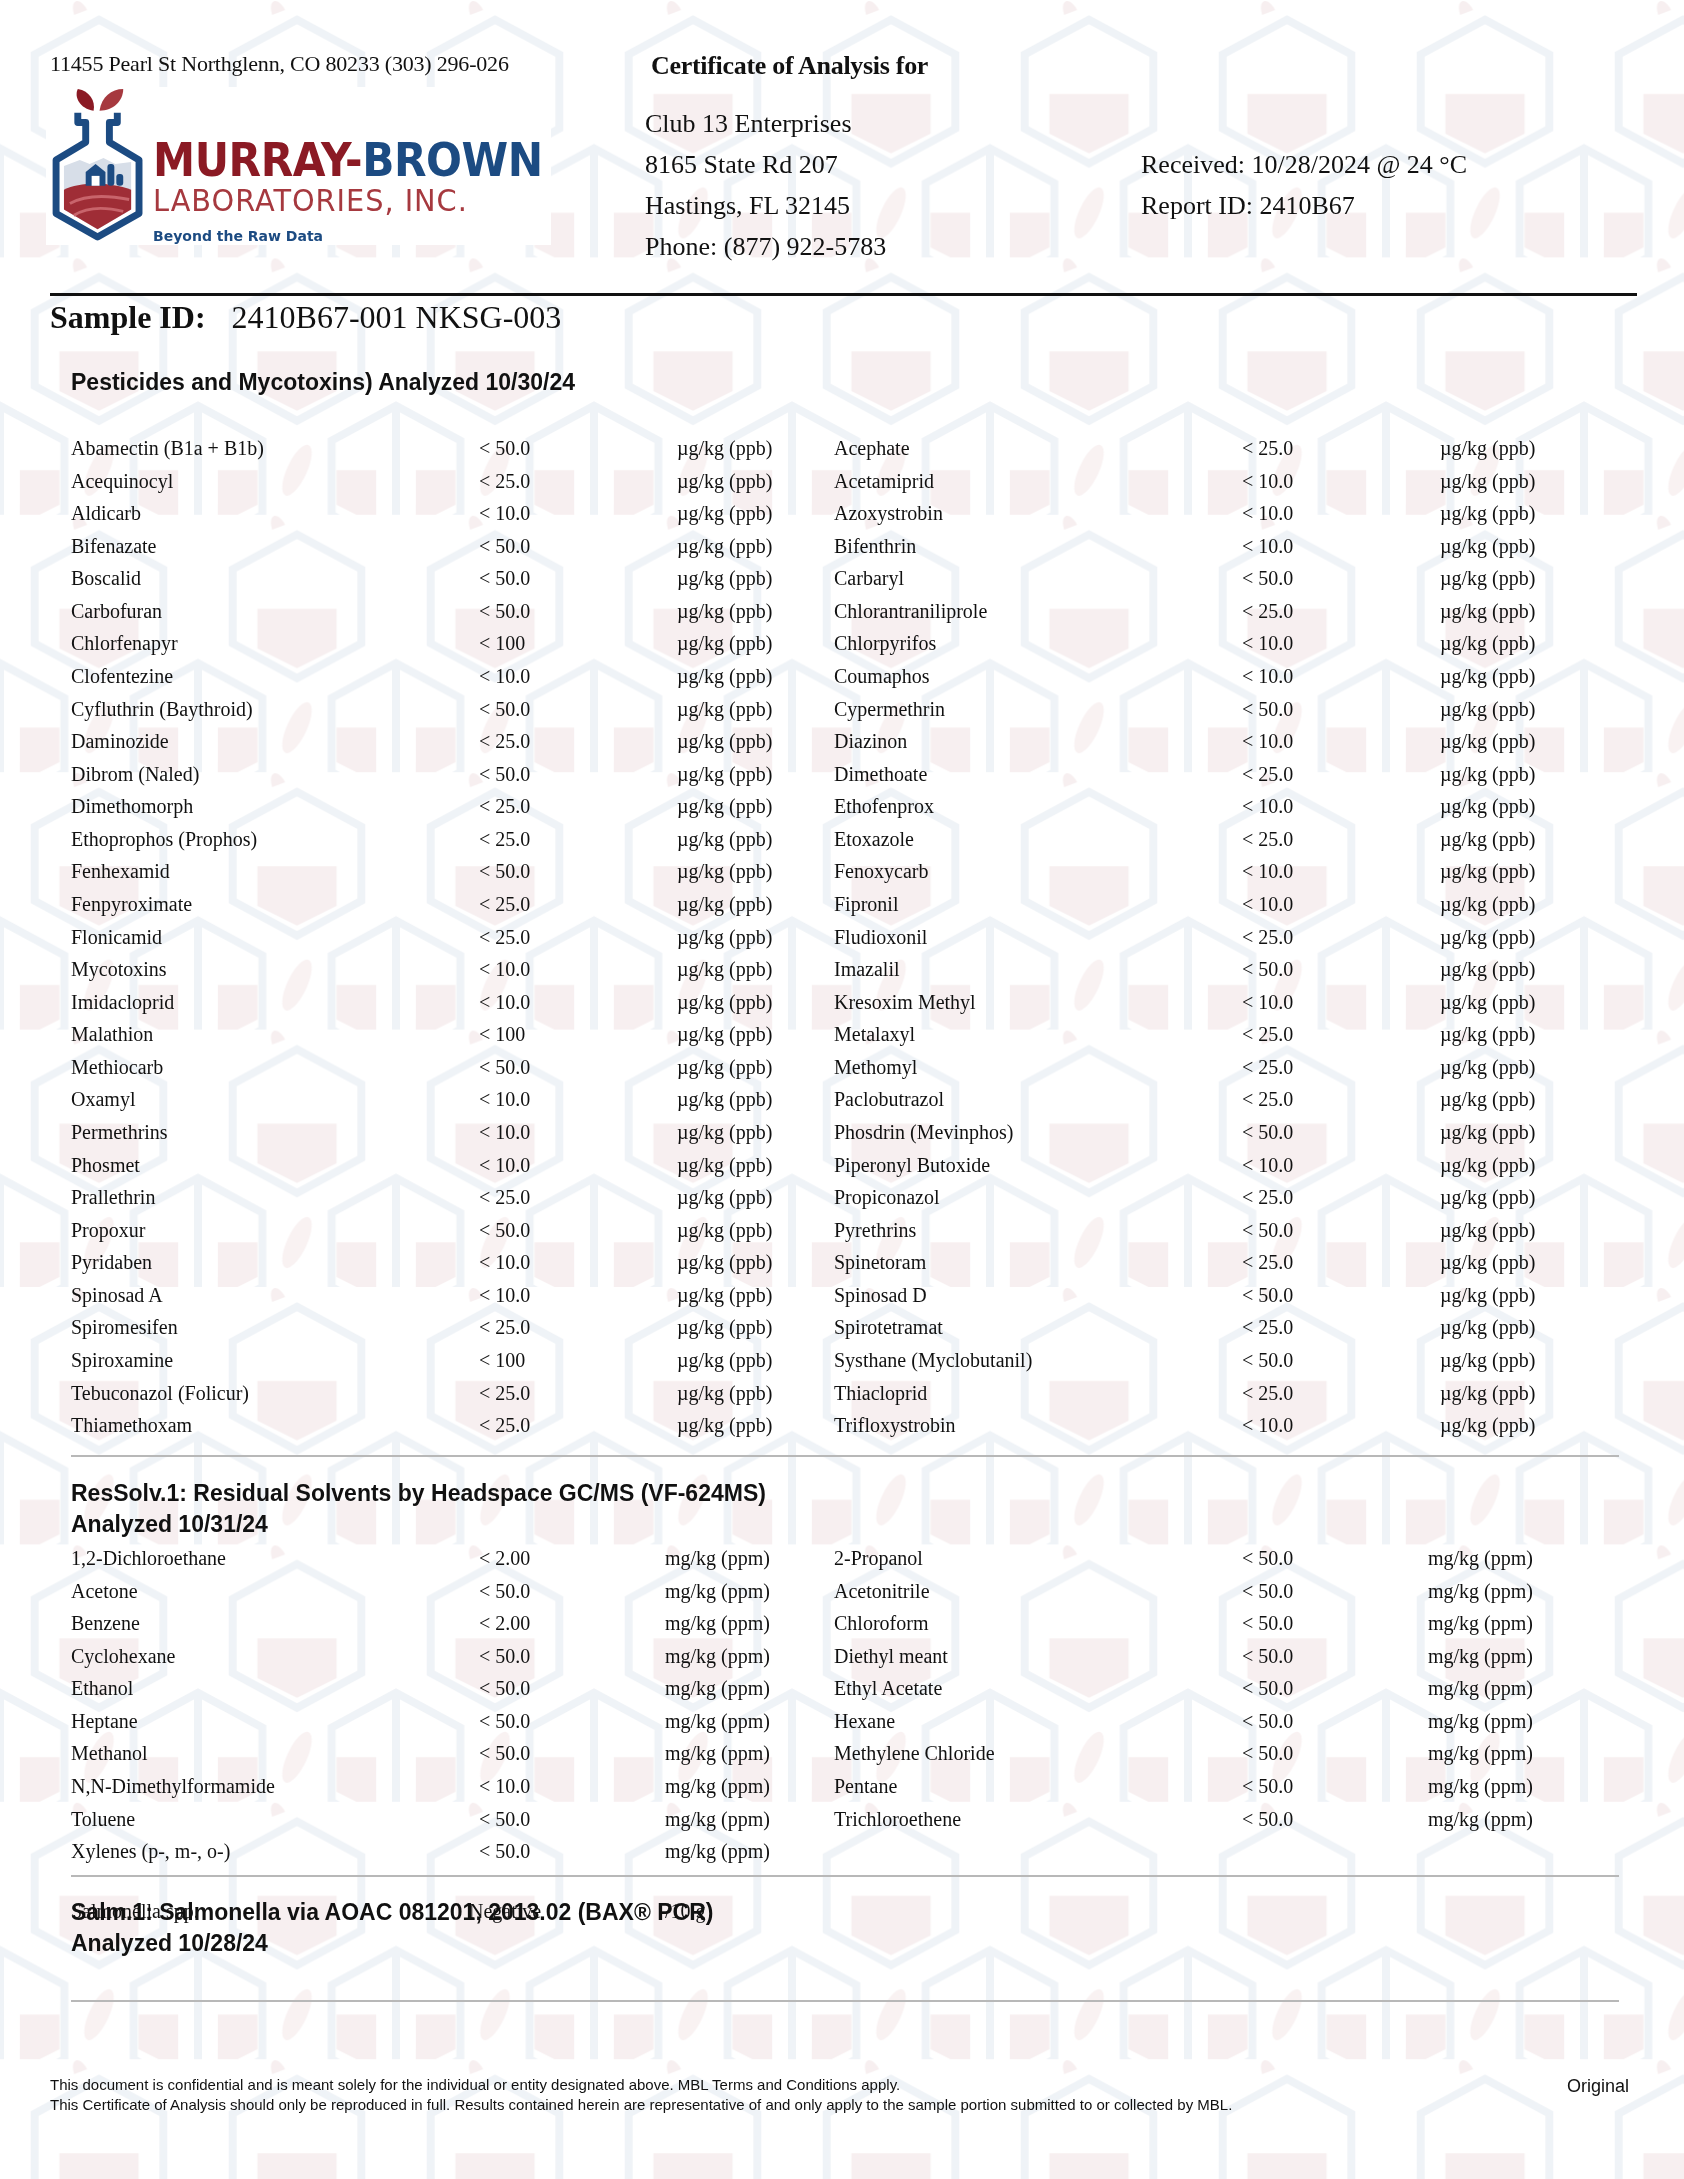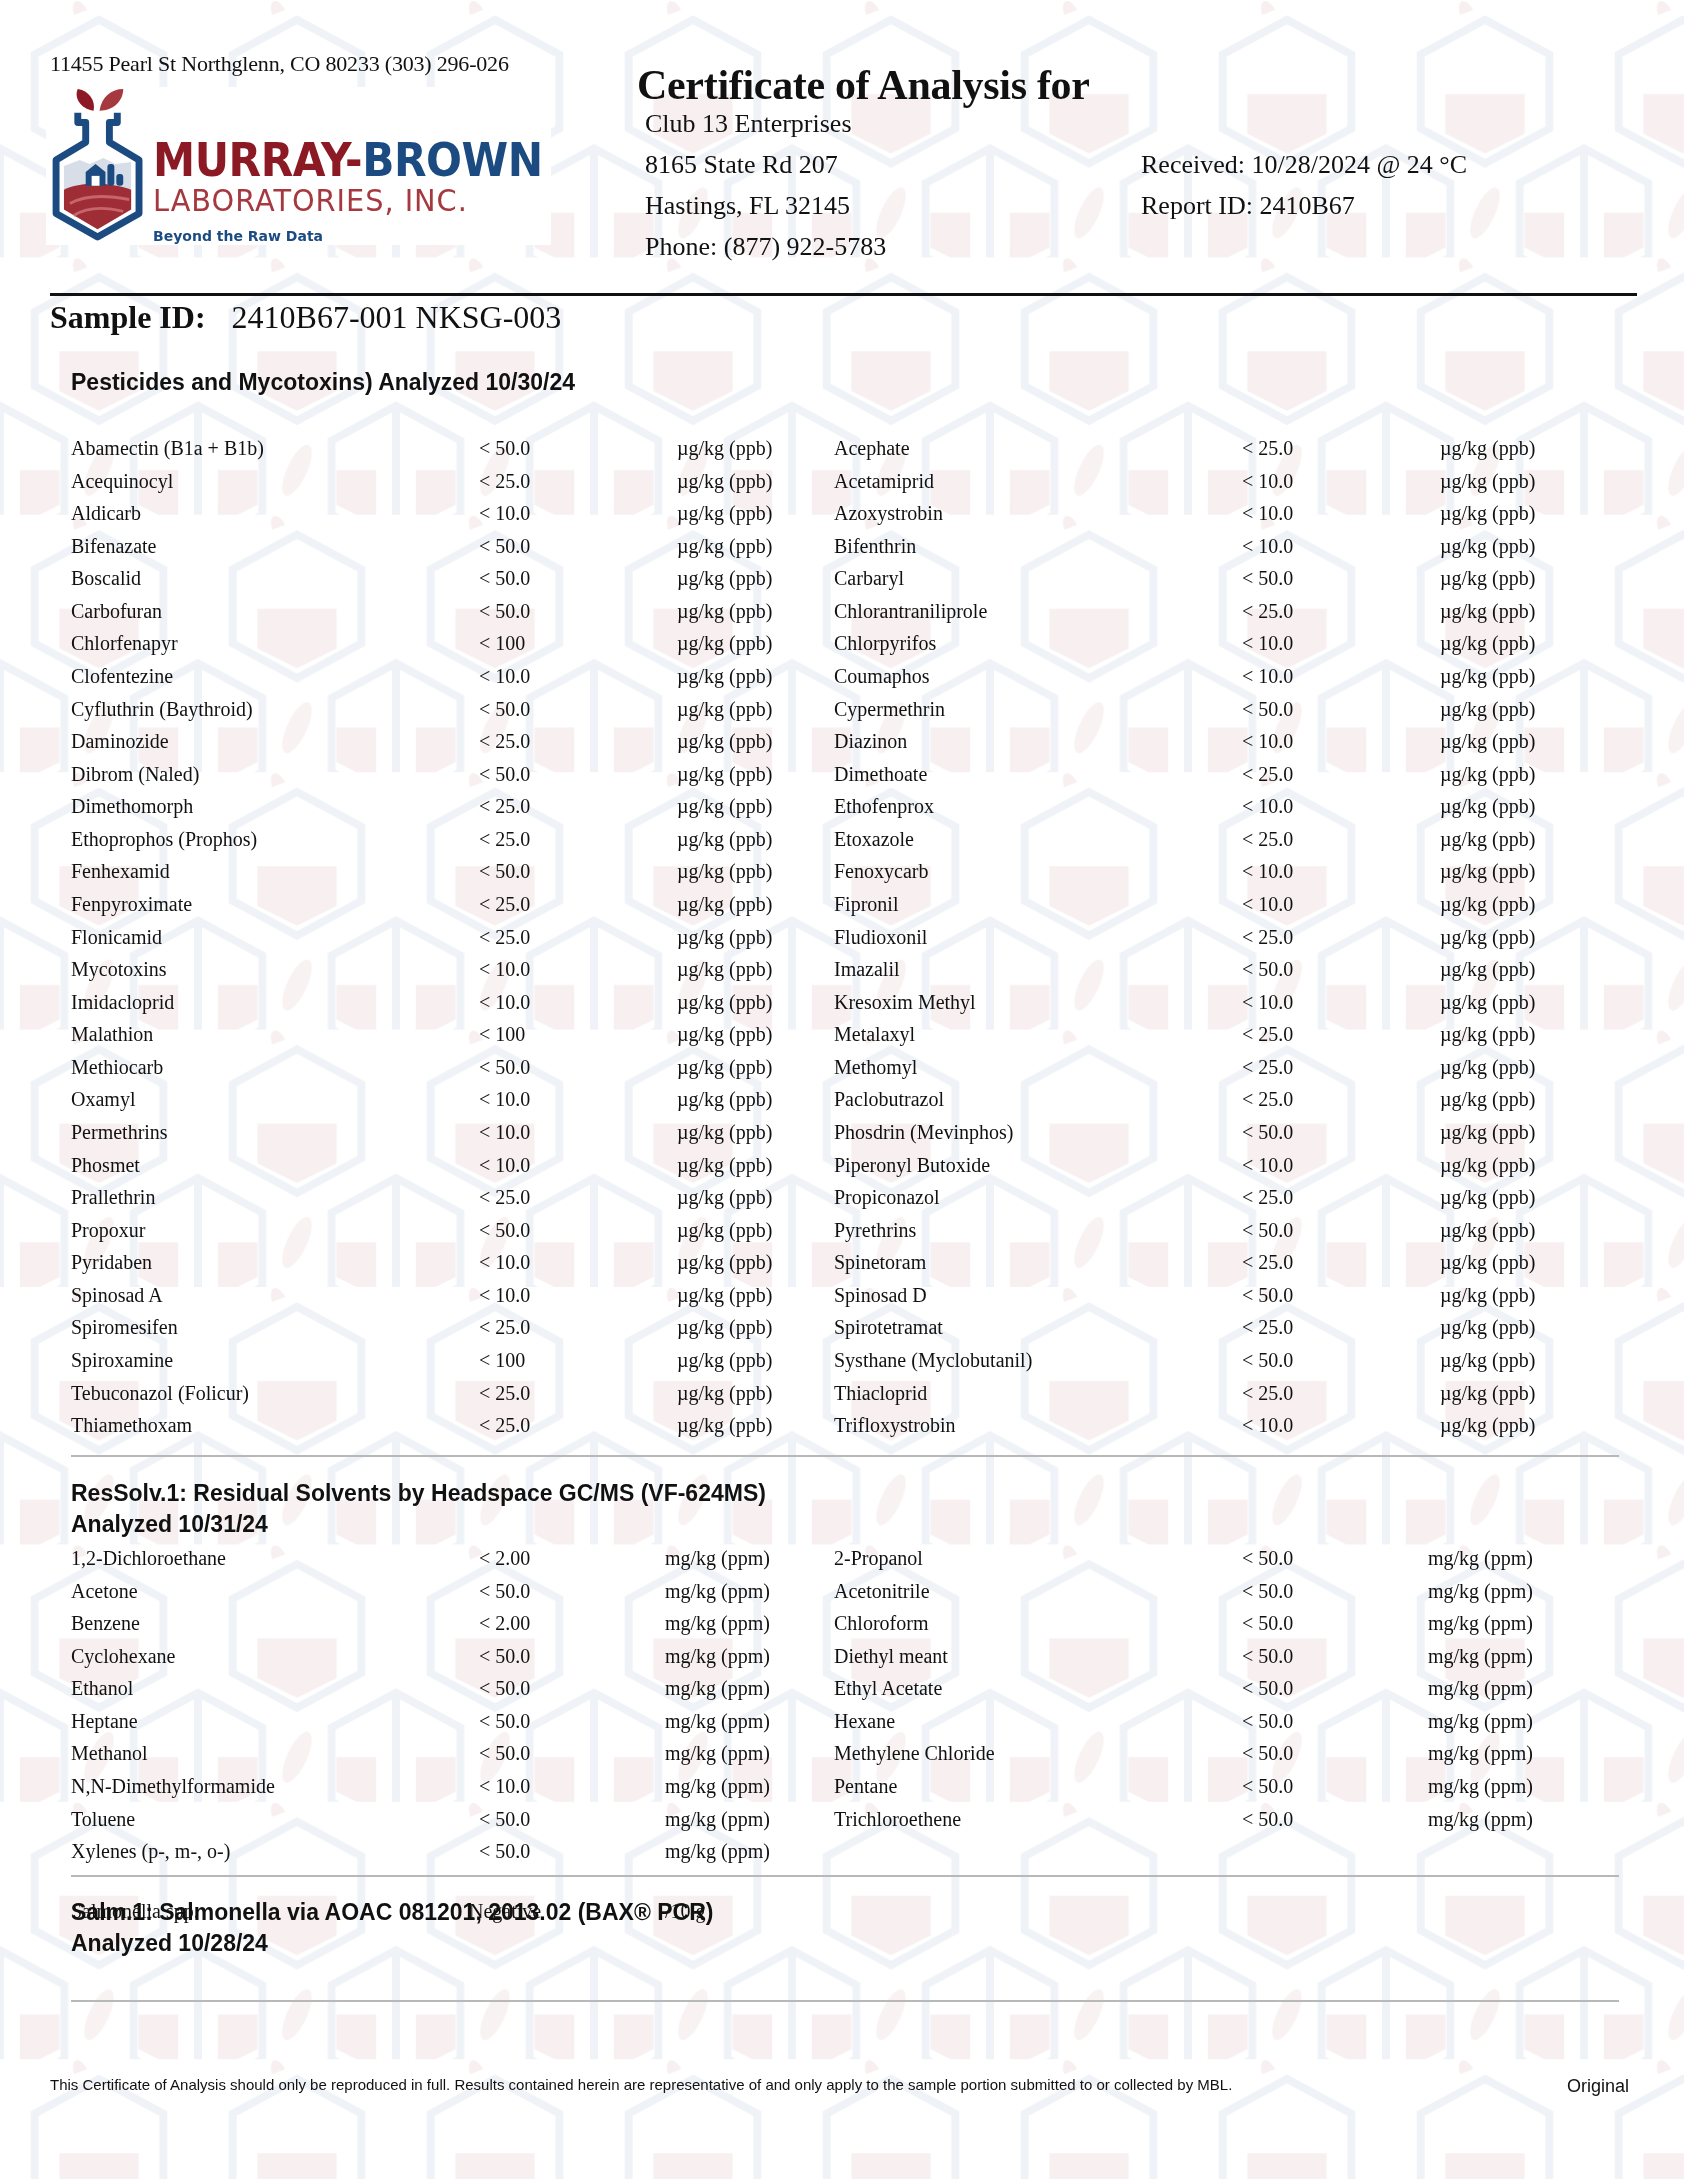--- a/index.html
+++ b/index.html
@@ -14,21 +14,21 @@
 
   .lab-address { left: 50px; top: 51px; font-size: 22px; letter-spacing: -0.2px; text-align: right; }
   .logo { left: 46px; top: 87px; width: 505px; height: 158px; background: #fff; }
   .logo svg { position: absolute; left: 4px; top: 0; }
   .logo-name1 { position: absolute; left: 107px; top: 50px; font-family: "DejaVu Sans", sans-serif; font-weight: bold; font-size: 46px; letter-spacing: -0.5px; line-height: 1; transform: scaleX(0.92); transform-origin: left; white-space: nowrap;}
   .logo-name1 .red { color: #8b1a24; }
   .logo-name1 .blue { color: #1c4b82; }
   .logo-name2 { position: absolute; left: 107px; top: 99px; font-family: "DejaVu Sans", sans-serif; font-size: 30px; color: #a6393f; letter-spacing: 1px; line-height: 1; transform: scaleX(0.96); transform-origin: left; white-space: nowrap;}
   .logo-tag { position: absolute; left: 107px; top: 141px; font-family: "DejaVu Sans", sans-serif; font-weight: bold; font-size: 14px; color: #1c4b82; white-space: nowrap; }
 
-  .coa-title { left: 637px; top: 51px; font-size: 42px; font-weight: bold; letter-spacing: -0.3px; margin-top: 10px; }
+  .coa-title { left: 651px; top: 51px; font-size: 26px; font-weight: bold; letter-spacing: -0.3px; }
   .client { left: 645px; top: 103px; font-size: 26px; line-height: 41px; }
   .client div { white-space: nowrap; }
   .received { left: 1141px; top: 144px; font-size: 26px; line-height: 41px; white-space: nowrap; }
 
   .rule-top { left: 50px; top: 293px; width: 1587px; height: 3px; background: #111; }
 
   .sample-id { left: 50px; top: 299px; font-size: 32px; white-space: nowrap; }
   .sample-id .lbl { font-weight: bold; margin-right: 26px; }
 
   .section-head { font-family: "Liberation Sans", "DejaVu Sans", sans-serif; font-weight: bold; font-size: 23px; line-height: 31px; white-space: nowrap; }
@@ -530,16 +530,17 @@
 <div class="layer" id="salm-table" style="left:71px; top:1895px; width:1564px; height:40px;">
     <div class="row" style="top: 0px; left: 0px;">
       <span class="c-name">Salmonella spp.</span>
       <span class="c-val" style="left: 398px;">Negative</span>
       <span class="c-unit" style="left: 594px;">/10 g</span>
     </div>
   </div>
 <div class="hr" style="top:2000px;"></div>
 
 <div class="layer footer">
+  <div>This document is confidential and is meant solely for the individual or entity designated above.  MBL Terms and Conditions apply.</div>
   <div>This Certificate of Analysis should only be reproduced in full.  Results contained herein are representative of and only apply to the sample portion submitted to or collected by MBL.</div>
 </div>
 <div class="layer original">Original</div>
 
 
 </body></html>

